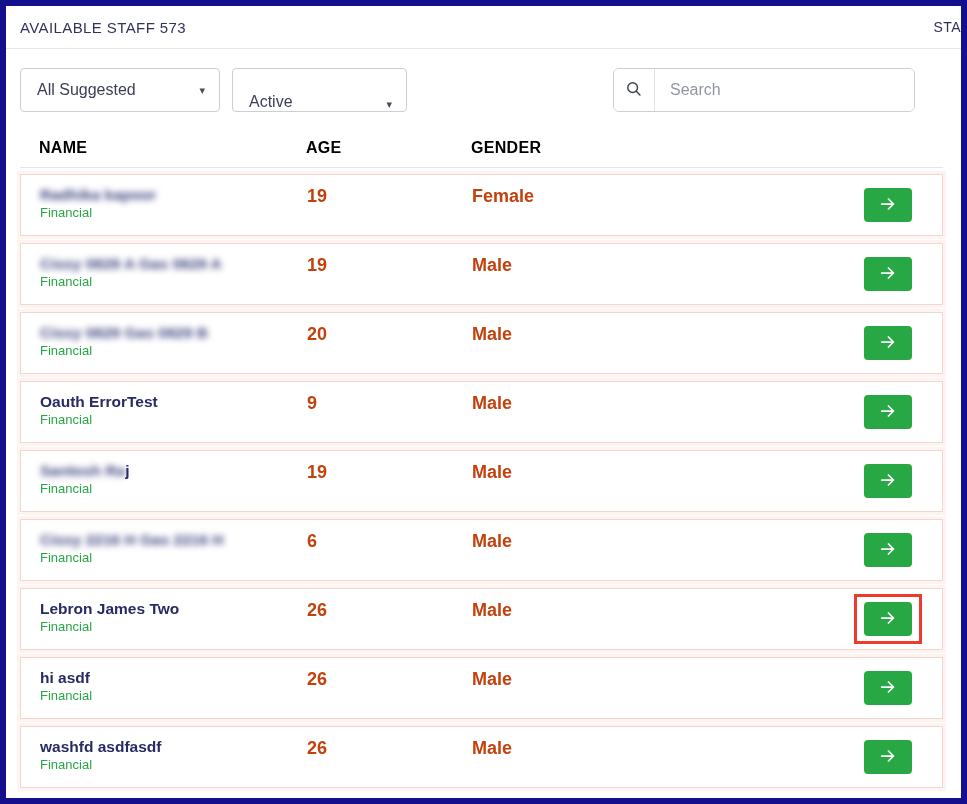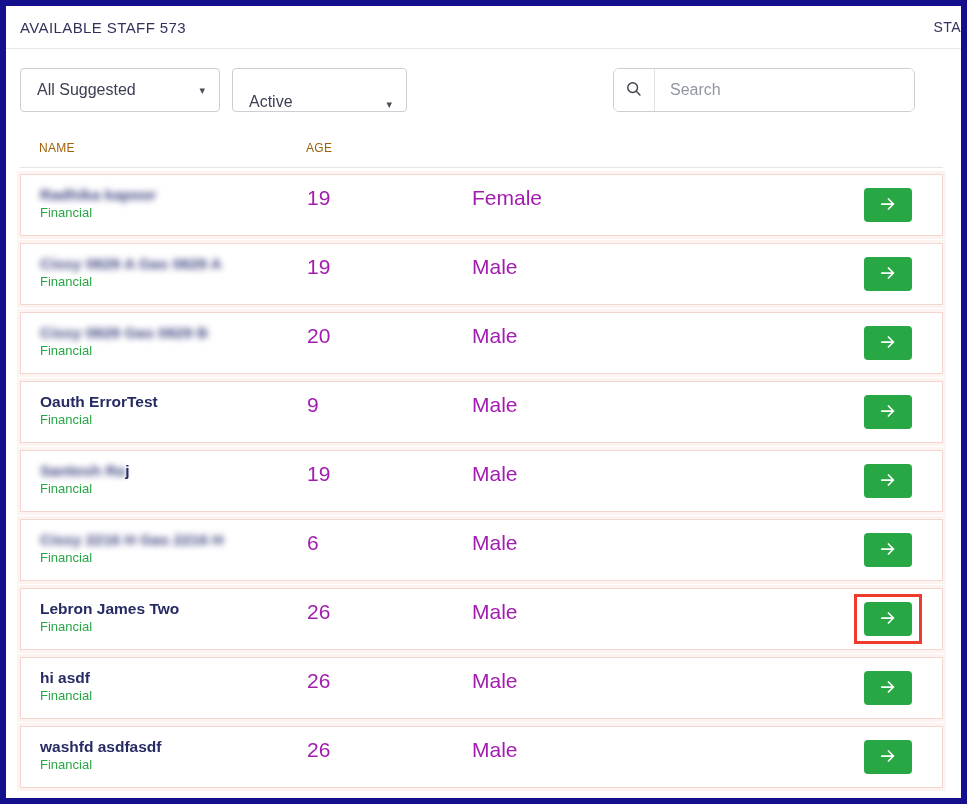--- a/index.html
+++ b/index.html
@@ -69,38 +69,38 @@
   .search-input::placeholder { color: #9096a1; opacity: 1; }
 
   
   .table { margin: 16px 18px 0 14px; }
   .thead {
     display: grid; grid-template-columns: 286px 165px 1fr 110px;
     height: 40px; align-items: center;
     border-bottom: 1px solid #e5e5e8;
   }
   .thead .th {
-    font-size: 12px; font-weight: 400; letter-spacing: .3px; color: #a16207;
+    font-size: 16px; font-weight: 700; letter-spacing: .3px; color: #000000;
   }
   .th.c-name { padding-left: 19px; }
 
   .row {
     display: grid; grid-template-columns: 286px 165px 1fr 110px;
     min-height: 62px;
     margin: 6px 0 7px 0;
     background: #fff;
     border: 1px solid #f3d6d0;
     box-shadow: 0 0 0 3px #fdf4f2;
   }
   .cell { padding-top: 11px; }
   .c-name { padding-left: 19px; }
   .row .name { font-size: 15.5px; font-weight: 700; color: #272b63; }
   .row .name .blur { filter: blur(3px); color: #3f4480; }
   .row .dept { font-size: 13px; color: #28a745; margin-top: 1px; padding-bottom: 8px; }
-  .row .val { font-size: 21px; color: #a21caf; }
+  .row .val { font-size: 18px; color: #c2410c; font-weight: bold; }
   .c-action {
     display: flex; align-items: center; justify-content: flex-end;
     padding: 0 30px 0 0;
   }
   .go-btn {
     width: 48px; height: 34px; border: none; border-radius: 4px;
     background: #28a745; display: flex; align-items: center; justify-content: center;
     cursor: pointer;
   }
   .hl-wrap {
@@ -139,20 +139,21 @@
         </span>
       </button>
       <input class="search-input" type="text" placeholder="Search" style="">
     </div>
   </div>
 
   <div class="table">
     <div class="thead">
       <span class="th c-name">NAME</span>
       <span class="th">AGE</span>
+      <span class="th">GENDER</span>
       <span class="th"></span>
     </div>
     <div id="rows">
         <div class="row">
           <div class="cell c-name">
             <div class="name"><span class="blur">Radhika kapoor</span></div>
             <div class="dept">Financial</div>
           </div>
           <div class="cell"><span class="val">19</span></div>
           <div class="cell"><span class="val">Female</span></div>

